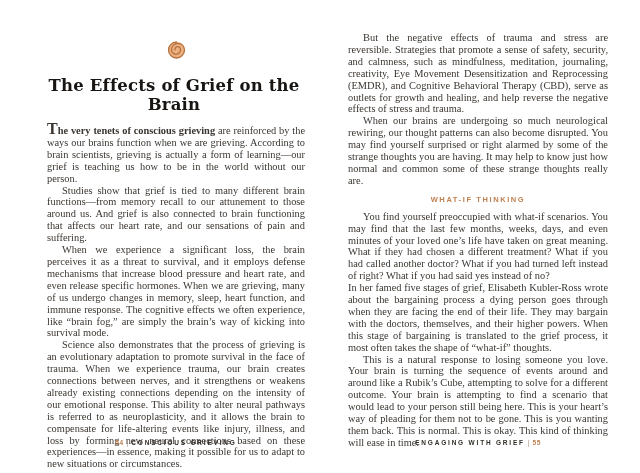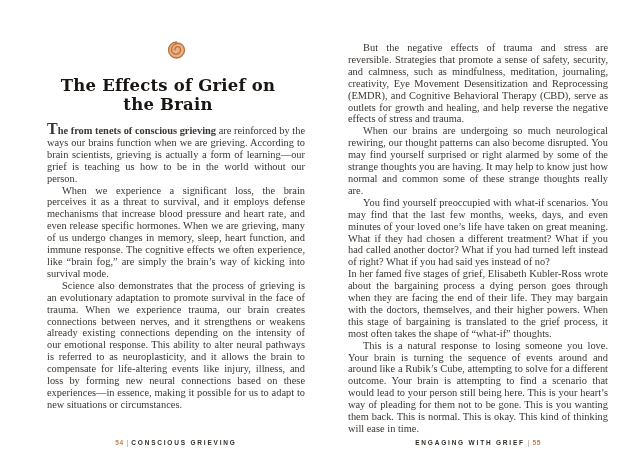--- a/index.html
+++ b/index.html
@@ -25,31 +25,31 @@
     height: 473px;
     box-sizing: border-box;
   }
   .col {
     box-sizing: border-box;
   }
   .left-col {
     margin: 0 15px 0 47px;  
   }
   .right-col {
-    margin: 0 32px 0 28px;  
-    padding-top: 42px;
+    margin: 12px 32px 0 28px;  
+    padding-top: 20px;
   }
   .icon-row {
     text-align: center;
     padding-top: 40px;
     height: 25px;
     line-height: 0;
   }
   .chapter-title {
-    margin: 11px 16px 0 0;
+    margin: 11px 4px 0 0;
     font-family: "DejaVu Serif", serif;
     font-weight: bold;
     font-size: 16.5px;
     line-height: 19px;
     letter-spacing: 0.2px;
     text-align: center;
     color: #181512;
   }
   .body-text {
     font-size: 10.4px;
@@ -111,39 +111,41 @@
           <svg width="19" height="20" viewBox="0 0 19 19" aria-hidden="true">
             <circle cx="9.5" cy="9.5" r="8" fill="#ecb083"></circle>
             <path d="M9.5 1.5 A 8 8 0 1 0 17.5 9.5 A 6.5 6.5 0 1 0 4.5 9.2 A 4.5 4.5 0 1 0 13.5 9.4 A 2.8 2.8 0 1 0 8 9.4" fill="none" stroke="#b5713c" stroke-width="1.3" stroke-linecap="round"></path>
           </svg>
         </span>
       </div>
 
       <h1 class="chapter-title">The Effects of Grief on the Brain</h1>
 
       <div class="body-text left-body">
-        <p class="body-para"><span class="lead-initial">T</span><span class="lead-bold">he from tenets of conscious grieving</span><span> are reinforced by the ways our brains function when we are grieving. According to brain scientists, grieving is actually a form of learning—our grief is teaching us how to be in the world without our person.</span></p>
+        <p class="body-para"><span class="lead-initial">T</span><span class="lead-bold">he very tenets of conscious grieving</span><span> are reinforced by the ways our brains function when we are grieving. According to brain scientists, grieving is actually a form of learning—our grief is teaching us how to be in the world without our person.</span></p>
         <div>
+            <p class="body-para indent">Studies show that grief is tied to many different brain functions—from memory recall to our attunement to those around us. And grief is also connected to brain functioning that affects our heart rate, and our sensations of pain and suffering.</p>
             <p class="body-para indent">When we experience a significant loss, the brain perceives it as a threat to survival, and it employs defense mechanisms that increase blood pressure and heart rate, and even release specific hormones. When we are grieving, many of us undergo changes in memory, sleep, heart function, and immune response. The cognitive effects we often experience, like “brain fog,” are simply the brain’s way of kicking into survival mode.</p>
             <p class="body-para indent">Science also demonstrates that the process of grieving is an evolutionary adaptation to promote survival in the face of trauma. When we experience trauma, our brain creates connections between nerves, and it strengthens or weakens already existing connections depending on the intensity of our emotional response. This ability to alter neural pathways is referred to as neuroplasticity, and it allows the brain to compensate for life-altering events like injury, illness, and loss by forming new neural connections based on these experiences—in essence, making it possible for us to adapt to new situations or circumstances.</p>
           </div>
       </div>
 
       <div class="footer footer-left"><span class="page-num">54</span><span class="footer-sep">|</span><span>CONSCIOUS GRIEVING</span></div>
     </div>
   </div>
 
   <div class="page">
     <div class="col right-col">
 
       <div class="body-text">
         <div>
             <p class="body-para indent">But the negative effects of trauma and stress are reversible. Strategies that promote a sense of safety, security, and calmness, such as mindfulness, meditation, journaling, creativity, Eye Movement Desensitization and Reprocessing (EMDR), and Cognitive Behavioral Therapy (CBD), serve as outlets for growth and healing, and help reverse the negative effects of stress and trauma.</p>
             <p class="body-para indent">When our brains are undergoing so much neurological rewiring, our thought patterns can also become disrupted. You may find yourself surprised or right alarmed by some of the strange thoughts you are having. It may help to know just how normal and common some of these strange thoughts really are.</p>
           </div>
+        <h2 class="section-heading">WHAT-IF THINKING</h2>
         <div>
             <p class="body-para indent">You find yourself preoccupied with what-if scenarios. You may find that the last few months, weeks, days, and even minutes of your loved one’s life have taken on great meaning. What if they had chosen a different treatment? What if you had called another doctor? What if you had turned left instead of right? What if you had said yes instead of no?</p>
             <p class="body-para">In her famed five stages of grief, Elisabeth Kubler-Ross wrote about the bargaining process a dying person goes through when they are facing the end of their life. They may bargain with the doctors, themselves, and their higher powers. When this stage of bargaining is translated to the grief process, it most often takes the shape of “what-if” thoughts.</p>
             <p class="body-para indent">This is a natural response to losing someone you love. Your brain is turning the sequence of events around and around like a Rubik’s Cube, attempting to solve for a different outcome. Your brain is attempting to find a scenario that would lead to your person still being here. This is your heart’s way of pleading for them not to be gone. This is you wanting them back. This is normal. This is okay. This kind of thinking will ease in time.</p>
           </div>
       </div>
 
       <div class="footer footer-right"><span>ENGAGING WITH GRIEF</span><span class="footer-sep">|</span><span class="page-num">55</span></div>
     </div>
   </div>

